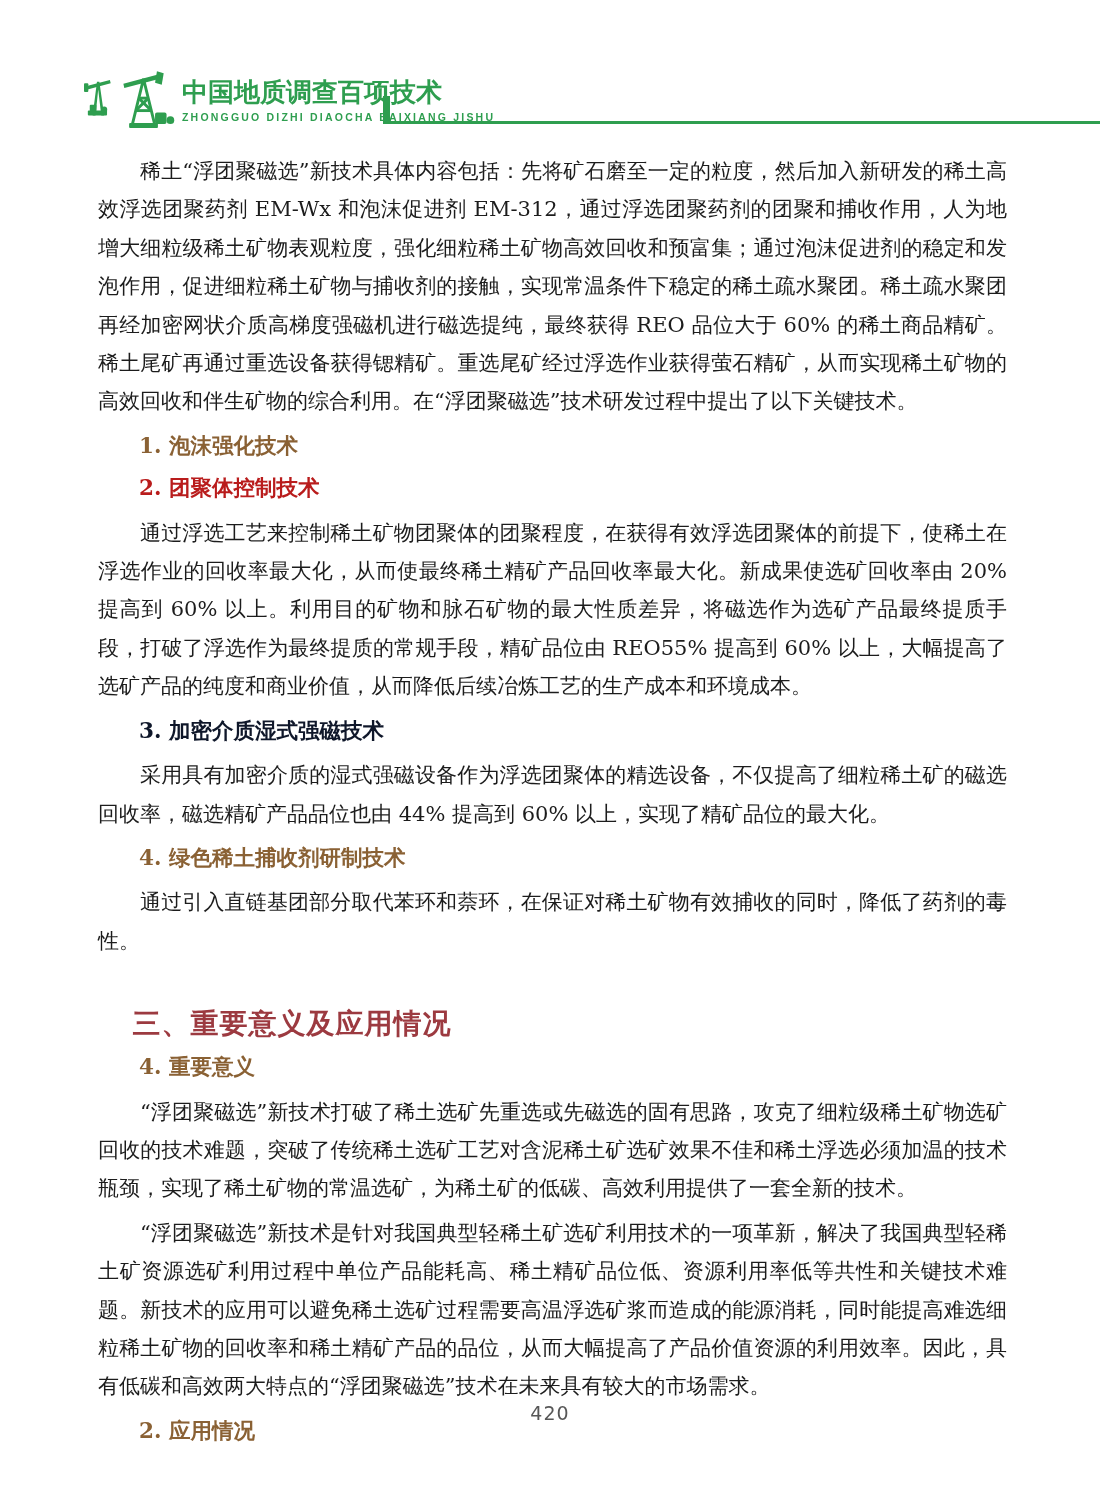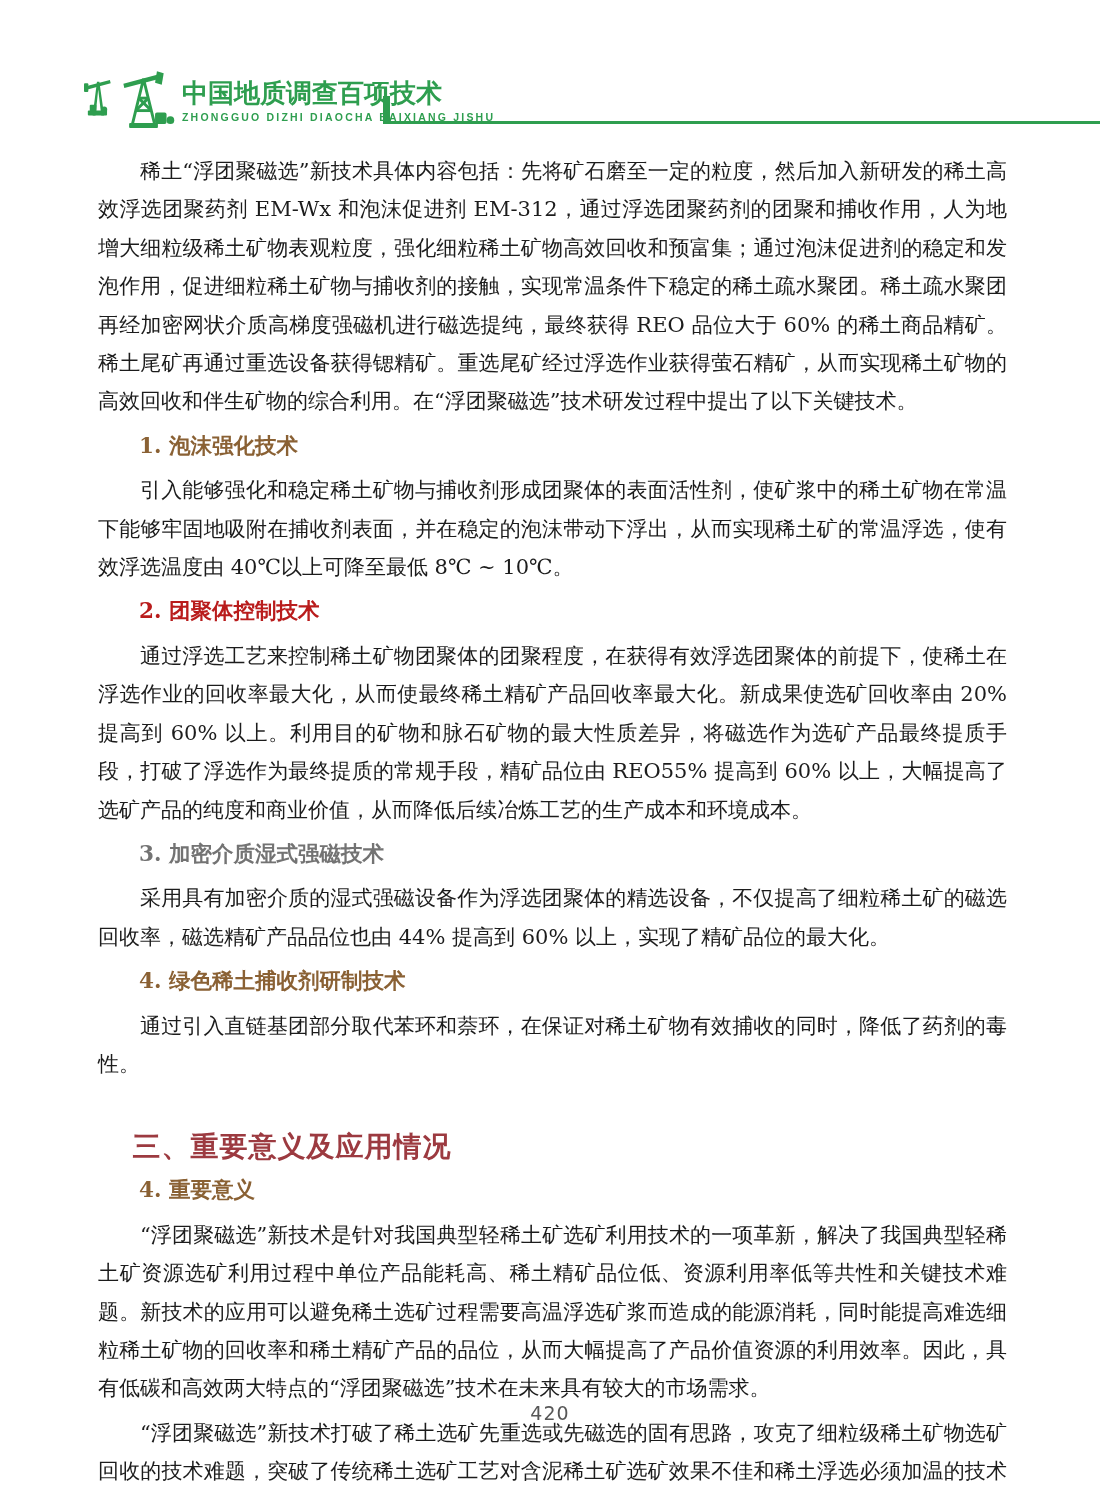--- a/index.html
+++ b/index.html
@@ -11,21 +11,21 @@
     font-family:"DejaVu Serif","Liberation Serif",serif;
     color:#1c1c1c;
     overflow:hidden;
   }
 
   
   .header { position:absolute; top:0; left:0; right:0; height:140px; }
   .logo-wrap { position:absolute; left:84px; top:70px; width:96px; height:62px; }
   .brand { position:absolute; left:182px; top:78px; }
   .brand-title {
-    font-family:Liberation Sans, sans-serif;
+    font-family:Liberation Serif, serif;
     font-weight:bold; font-size:26px; letter-spacing:0px;
     line-height:30px; white-space:nowrap;
   }
   .brand-sub {
     font-family:"Liberation Sans","DejaVu Sans",sans-serif;
     font-weight:bold; font-size:10.5px; letter-spacing:2.2px;
     margin-top:3px; white-space:nowrap;
   }
   .rule-v { position:absolute; left:383px; top:96px; width:7px; height:28px; }
   .rule-h { position:absolute; left:383px; top:121px; right:0; height:3px; }
@@ -95,36 +95,35 @@
     </div>
     <div class="rule-v" style="background:#2e9e4f"></div>
     <div class="rule-h" style="background:#2e9e4f"></div>
   </div>
 
   <div class="content">
 
     <p>稀土“浮团聚磁选”新技术具体内容包括：先将矿石磨至一定的粒度，然后加入新研发的稀土高效浮选团聚药剂 EM-Wx 和泡沫促进剂 EM-312，通过浮选团聚药剂的团聚和捕收作用，人为地增大细粒级稀土矿物表观粒度，强化细粒稀土矿物高效回收和预富集；通过泡沫促进剂的稳定和发泡作用，促进细粒稀土矿物与捕收剂的接触，实现常温条件下稳定的稀土疏水聚团。稀土疏水聚团再经加密网状介质高梯度强磁机进行磁选提纯，最终获得 REO 品位大于 60% 的稀土商品精矿。稀土尾矿再通过重选设备获得锶精矿。重选尾矿经过浮选作业获得萤石精矿，从而实现稀土矿物的高效回收和伴生矿物的综合利用。在“浮团聚磁选”技术研发过程中提出了以下关键技术。</p>
 
     <h3 class="sub-heading" style="color:#8a6134">1. 泡沫强化技术</h3>
-    <p>引入能够强化和稳定稀土矿物与捕收剂形成团聚体的表面活性剂，使矿浆中的稀土矿物在常温下能够牢固地吸附在捕收剂表面，并在稳定的泡沫带动下浮出，从而实现稀土矿的常温浮选，使有效浮选温度由 40℃以上可降至最低 8℃ ~ 10℃。</p>
 
     <h3 class="sub-heading" style="color:#b91c1c">2. 团聚体控制技术</h3>
     <p>通过浮选工艺来控制稀土矿物团聚体的团聚程度，在获得有效浮选团聚体的前提下，使稀土在浮选作业的回收率最大化，从而使最终稀土精矿产品回收率最大化。新成果使选矿回收率由 20% 提高到 60% 以上。利用目的矿物和脉石矿物的最大性质差异，将磁选作为选矿产品最终提质手段，打破了浮选作为最终提质的常规手段，精矿品位由 REO55% 提高到 60% 以上，大幅提高了选矿产品的纯度和商业价值，从而降低后续冶炼工艺的生产成本和环境成本。</p>
 
-    <h3 class="sub-heading" style="color:#737373">3. 加密介质湿式强磁技术</h3>
+    <h3 class="sub-heading" style="color:#0f172a">3. 加密介质湿式强磁技术</h3>
     <p>采用具有加密介质的湿式强磁设备作为浮选团聚体的精选设备，不仅提高了细粒稀土矿的磁选回收率，磁选精矿产品品位也由 44% 提高到 60% 以上，实现了精矿品位的最大化。</p>
 
     <h3 class="sub-heading" style="color:#8a6134">4. 绿色稀土捕收剂研制技术</h3>
     <p>通过引入直链基团部分取代苯环和萘环，在保证对稀土矿物有效捕收的同时，降低了药剂的毒性。</p>
 
     <h2 class="section-heading" style="color:#9c3a40">三、重要意义及应用情况</h2>
 
     <h3 class="sub-heading" style="color:#8a6134">4. 重要意义</h3>
+    <p>“浮团聚磁选”新技术打破了稀土选矿先重选或先磁选的固有思路，攻克了细粒级稀土矿物选矿回收的技术难题，突破了传统稀土选矿工艺对含泥稀土矿选矿效果不佳和稀土浮选必须加温的技术瓶颈，实现了稀土矿物的常温选矿，为稀土矿的低碳、高效利用提供了一套全新的技术。</p>
     <p>“浮团聚磁选”新技术是针对我国典型轻稀土矿选矿利用技术的一项革新，解决了我国典型轻稀土矿资源选矿利用过程中单位产品能耗高、稀土精矿品位低、资源利用率低等共性和关键技术难题。新技术的应用可以避免稀土选矿过程需要高温浮选矿浆而造成的能源消耗，同时能提高难选细粒稀土矿物的回收率和稀土精矿产品的品位，从而大幅提高了产品价值资源的利用效率。因此，具有低碳和高效两大特点的“浮团聚磁选”技术在未来具有较大的市场需求。</p>
-    <p>“浮团聚磁选”新技术打破了稀土选矿先重选或先磁选的固有思路，攻克了细粒级稀土矿物选矿回收的技术难题，突破了传统稀土选矿工艺对含泥稀土矿选矿效果不佳和稀土浮选必须加温的技术瓶颈，实现了稀土矿物的常温选矿，为稀土矿的低碳、高效利用提供了一套全新的技术。</p>
 
     <h3 class="sub-heading" style="color:#8a6134">2. 应用情况</h3>
 
   </div>
 
   <div class="footer">420</div>
 
 </div>
 
 </body></html>

